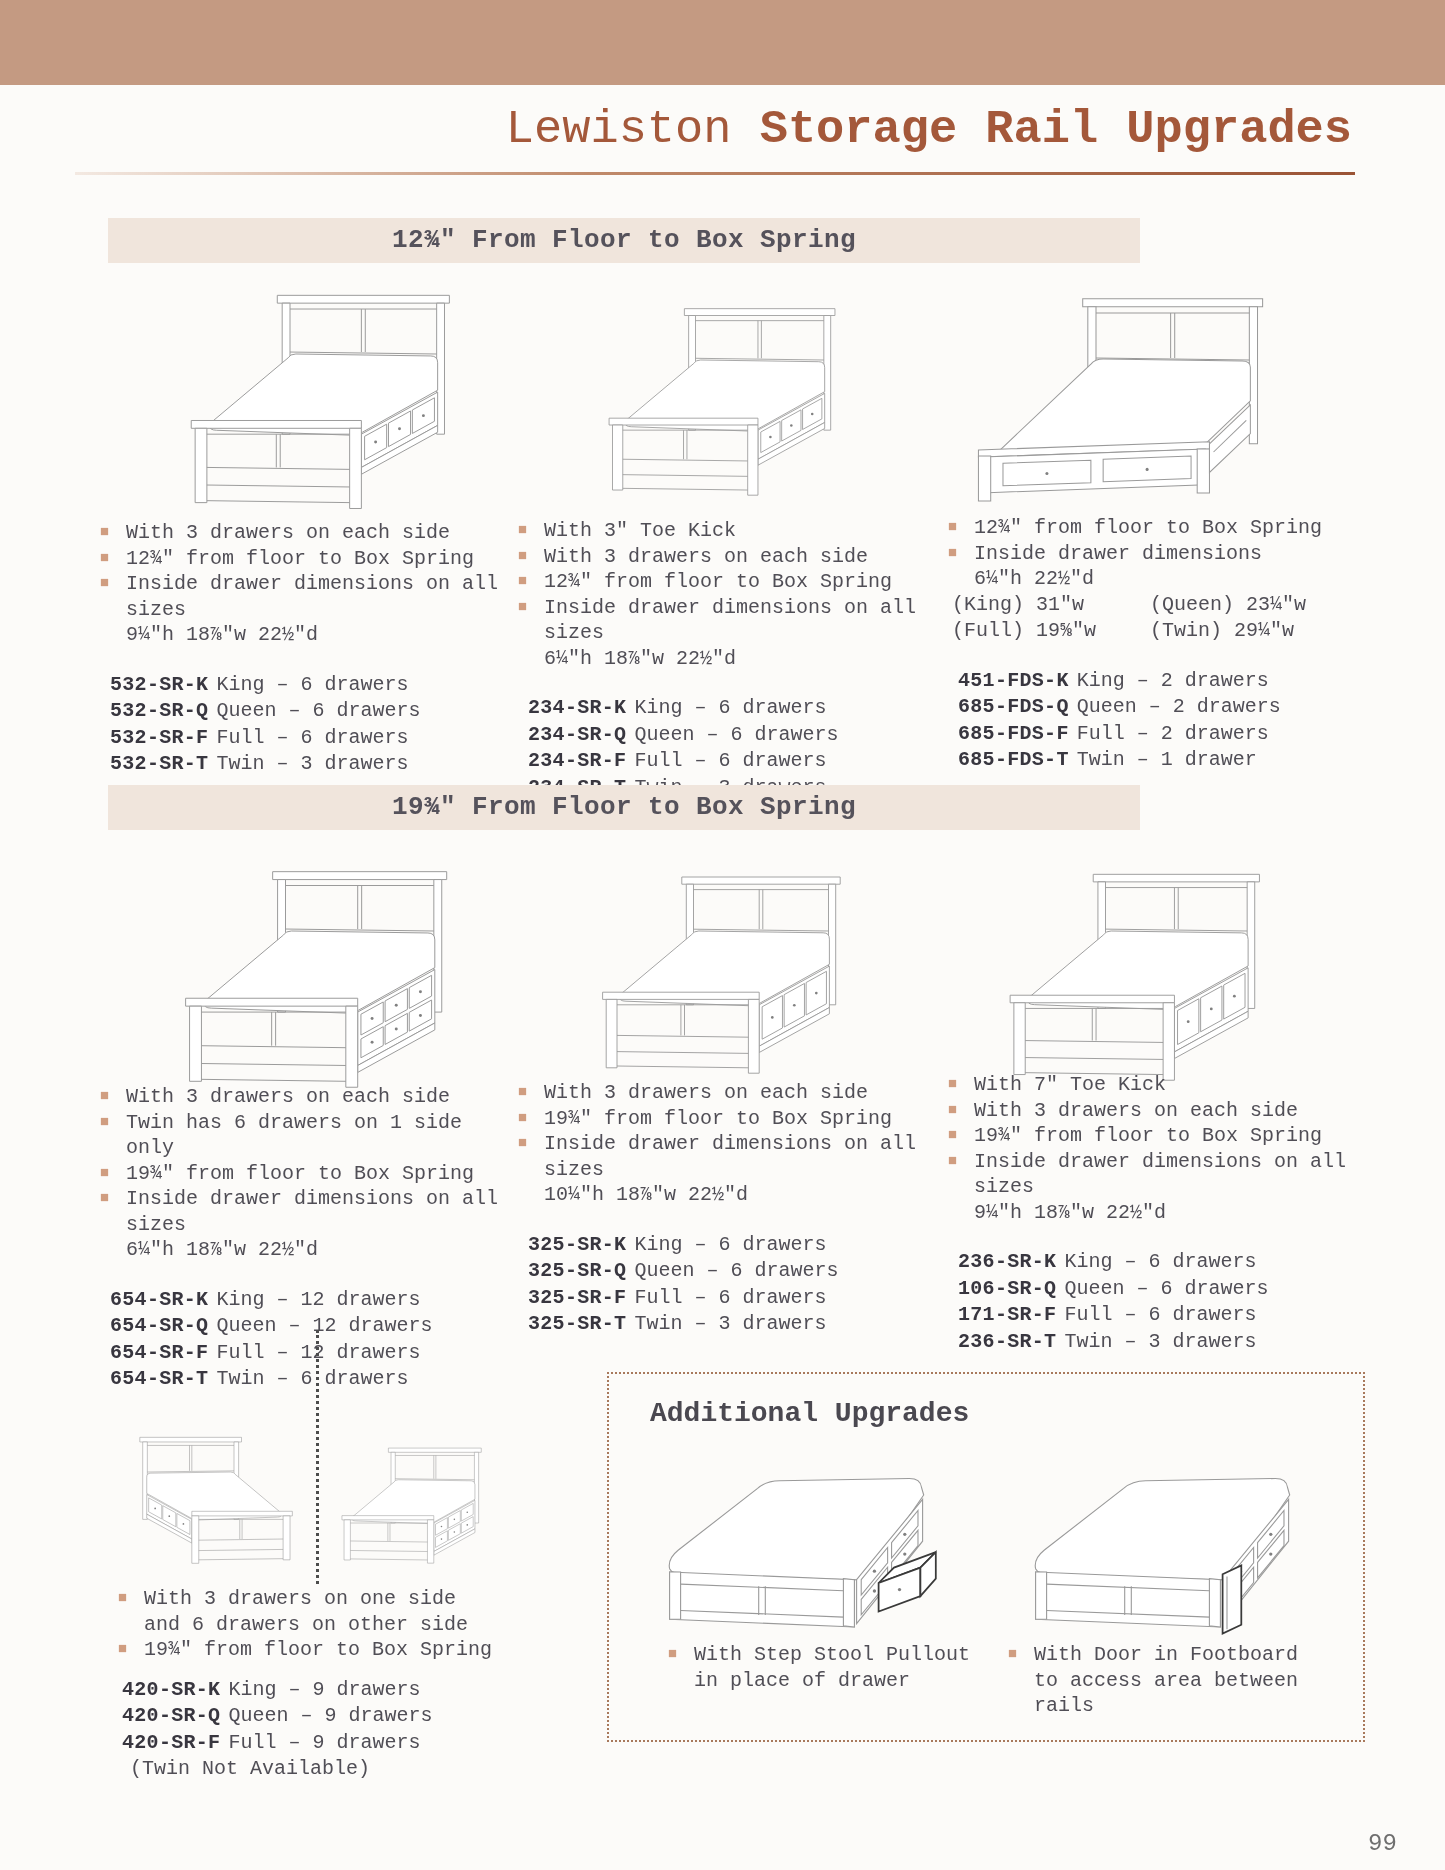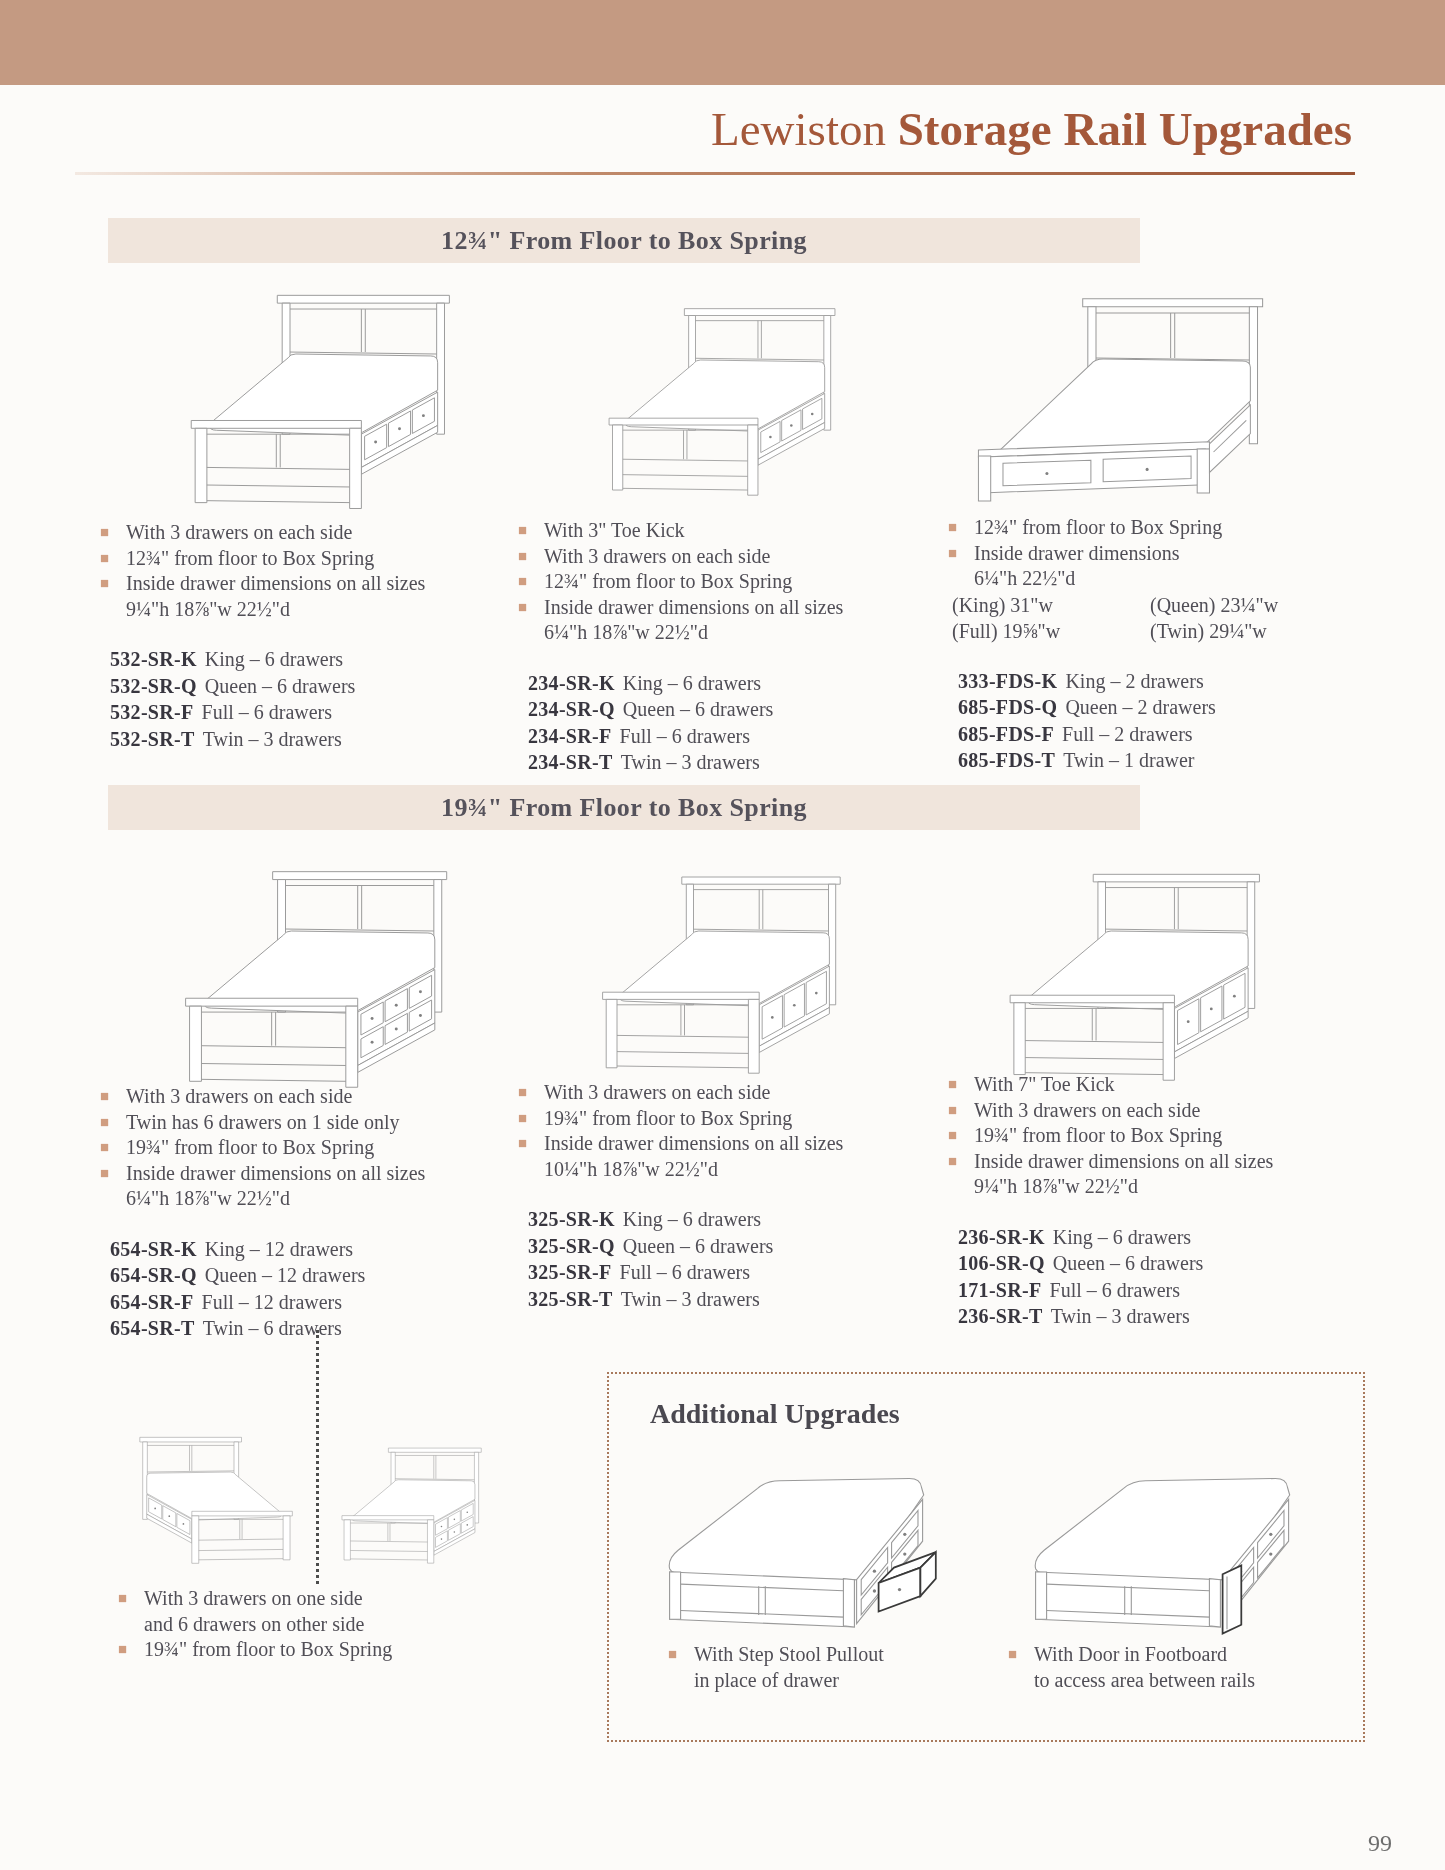--- a/index.html
+++ b/index.html
@@ -1,17 +1,17 @@
 <!DOCTYPE html>
 <html><head>
 <meta charset="utf-8">
 <style>
   html,body{margin:0;padding:0;background:#e8e8e8;}
   #page{position:relative;width:1445px;height:1870px;background:#fcfbf9;
-        font-family:Liberation Serif, serif;color:#504e56;overflow:hidden;margin:0 auto;}
+        font-family:Liberation Mono, monospace;color:#504e56;overflow:hidden;margin:0 auto;}
   .abs{position:absolute;}
   #banner{left:0;top:0;width:1445px;height:85px;background:#c49a82;}
   #title{left:0;top:104px;width:1352px;text-align:right;font-size:47px;line-height:1.1;color:#a4583a;white-space:nowrap;}
   #title .light{font-weight:400;}
   #title .bold{font-weight:700;}
   #rule{left:75px;top:172px;width:1280px;height:3px;
         background:linear-gradient(to right,#f3e9e2,#c08a6b 40%,#9a5335);}
   .secbar{left:108px;width:1032px;height:45px;background:#f0e5dc;
           text-align:center;font-size:26px;font-weight:700;color:#55525b;line-height:45px;letter-spacing:.4px;}
   .bed{pointer-events:none;}
@@ -204,21 +204,21 @@
         <div class="sg">
           <span class="sgl">(King) 31"w</span>
           <span class="sgr">(Queen) 23¼"w</span>
         </div>
         <div class="sg">
           <span class="sgl">(Full) 19⅝"w</span>
           <span class="sgr">(Twin) 29¼"w</span>
         </div>
       </div>
     <div class="products">
-        <div class="pr"><span class="pc">333-FDS-K</span><span class="pd">King – 2 drawers</span></div>
+        <div class="pr"><span class="pc">451-FDS-K</span><span class="pd">King – 2 drawers</span></div>
         <div class="pr"><span class="pc">685-FDS-Q</span><span class="pd">Queen – 2 drawers</span></div>
         <div class="pr"><span class="pc">685-FDS-F</span><span class="pd">Full – 2 drawers</span></div>
         <div class="pr"><span class="pc">685-FDS-T</span><span class="pd">Twin – 1 drawer</span></div>
       </div>
   </div>
 
   <div class="secbar abs" style="top:785px;">19¾" From Floor to Box Spring</div>
 
   <div class="bed abs" style="left:152px;top:842px;width:356px;height:267px;">
       <svg viewBox="0 0 360 270" preserveAspectRatio="xMidYMid meet">
@@ -479,20 +479,26 @@
         </div>
         <div class="bl">
           <span class="mk"></span>
           <span class="bt">and 6 drawers on other side</span>
         </div>
         <div class="bl">
           <span class="mk">■</span>
           <span class="bt">19¾" from floor to Box Spring</span>
         </div>
       </div>
+    <div class="products" style="margin-top:14px;margin-left:4px;">
+        <div class="pr"><span class="pc">420-SR-K</span><span class="pd">King – 9 drawers</span></div>
+        <div class="pr"><span class="pc">420-SR-Q</span><span class="pd">Queen – 9 drawers</span></div>
+        <div class="pr"><span class="pc">420-SR-F</span><span class="pd">Full – 9 drawers</span></div>
+        <div class="pr"><span class="pc"></span><span class="pd">(Twin Not Available)</span></div>
+      </div>
   </div>
 
   <div id="upgrade-box" class="abs"></div>
   <div id="upgrade-title" class="abs">Additional Upgrades</div>
 
   <div class="bed abs" style="left:652px;top:1462px;width:330px;height:176px;">
       <svg viewBox="0 0 300 160" preserveAspectRatio="xMidYMid meet">
         <path d="M16,97 Q14,88 24,80 L96,24 Q104,17 116,17 L234,15 Q244,15 245,23 L247,30 L198,101 Q192,108 181,107 L30,102 Q18,102 16,97 Z" fill="#fff" stroke="#9a9a9a"></path>
         <polygon points="16,100 184,107 184,150 16,143" fill="#fff" stroke="#9a9a9a" stroke-width="1"></polygon>
         <polygon points="16,100 26,100 26,143 16,143" fill="#fff" stroke="#9a9a9a" stroke-width="1"></polygon>

